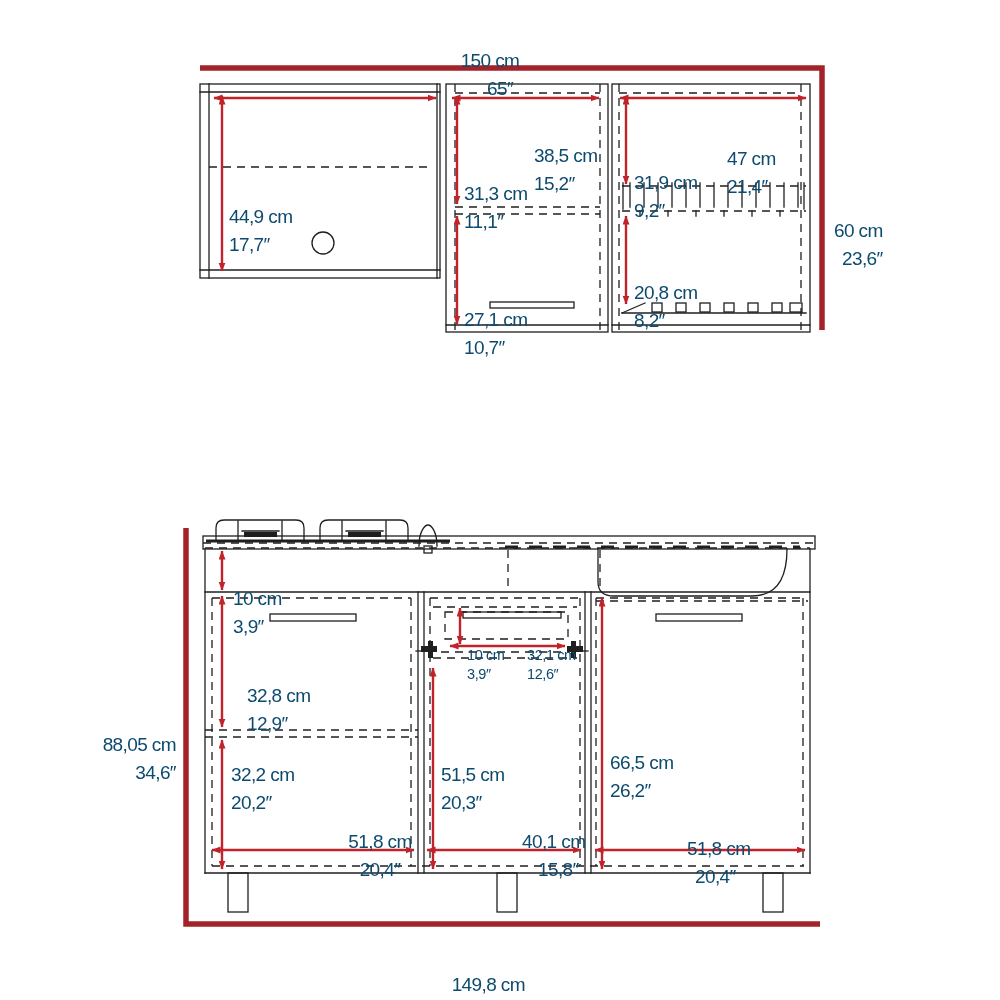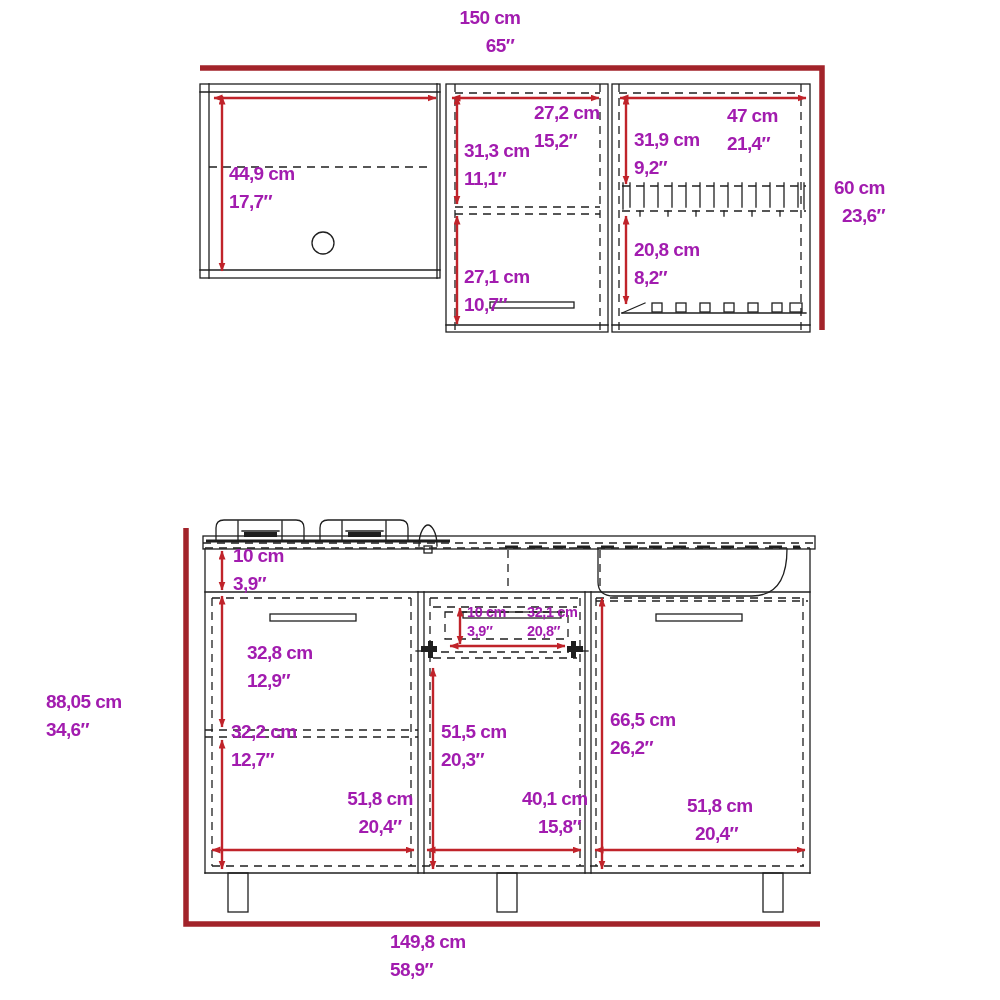--- a/index.html
+++ b/index.html
@@ -9,27 +9,27 @@
   
   .k  {stroke:#1f1f1f;stroke-width:1.3;fill:none;stroke-linecap:square;}
   .kd {stroke:#1f1f1f;stroke-width:1.3;fill:none;stroke-dasharray:8 6;}
   .kt {stroke:#1f1f1f;stroke-width:3;fill:none;}
   .ktd{stroke:#1f1f1f;stroke-width:3;fill:none;stroke-dasharray:13 11;}
   .kf {fill:#1f1f1f;stroke:none;}
   
   .r  {stroke:#c0232a;stroke-width:2.4;fill:none;}
   .rb {stroke:#a2232a;stroke-width:5.5;fill:none;}
   
-  .dim{position:absolute;font-weight:bold;font-size:19px;letter-spacing:-0.6px;
-       color:#a21caf;white-space:nowrap;}
+  .dim{position:absolute;font-weight:normal;font-size:19px;letter-spacing:-0.6px;
+       color:#0c4a6e;white-space:nowrap;margin-top:43px;}
   .dim span{display:block;height:28px;line-height:23px;}
   .dim.small{font-size:14.5px;letter-spacing:-0.4px;}
   .dim.small span{height:19px;line-height:15px;}
   .dim.center{text-align:center;}
-  .dim.right{text-align:left;}
+  .dim.right{text-align:right;}
   .shift8 .in-v{margin-left:8px;}
   .shift16 .in-v{margin-left:16px;}
   .shiftc .in-v{transform:translateX(10px);text-align:center;}
 </style>
 </head>
 <body>
 
 <div id="canvas">
 
 <svg id="art" viewBox="0 0 1000 1000" xmlns="http://www.w3.org/2000/svg">
@@ -224,21 +224,21 @@
     <span class="in-v">23,6″</span>
   </div>
 
 
   <div class="dim" style="left:229px;top:162px">
     <span class="cm-v">44,9 cm</span>
     <span class="in-v">17,7″</span>
   </div>
 
   <div class="dim" style="left:534px;top:101px">
-    <span class="cm-v">27,2 cm</span>
+    <span class="cm-v">38,5 cm</span>
     <span class="in-v">15,2″</span>
   </div>
 
   <div class="dim" style="left:464px;top:139px">
     <span class="cm-v">31,3 cm</span>
     <span class="in-v">11,1″</span>
   </div>
 
   <div class="dim" style="left:464px;top:265px">
     <span class="cm-v">27,1 cm</span>
@@ -265,36 +265,36 @@
     <span class="in-v">3,9″</span>
   </div>
 
   <div class="dim" style="left:247px;top:641px">
     <span class="cm-v">32,8 cm</span>
     <span class="in-v">12,9″</span>
   </div>
 
   <div class="dim" style="left:231px;top:720px">
     <span class="cm-v">32,2 cm</span>
-    <span class="in-v">12,7″</span>
+    <span class="in-v">20,2″</span>
   </div>
 
   <div class="dim center" style="left:325px;top:787px;width:110px">
     <span class="cm-v">51,8 cm</span>
     <span class="in-v">20,4″</span>
   </div>
 
   <div class="dim small" style="left:467px;top:605px">
     <span class="cm-v">10 cm</span>
     <span class="in-v">3,9″</span>
   </div>
 
   <div class="dim small" style="left:527px;top:605px">
     <span class="cm-v">32,1 cm</span>
-    <span class="in-v">20,8″</span>
+    <span class="in-v">12,6″</span>
   </div>
 
   <div class="dim" style="left:441px;top:720px">
     <span class="cm-v">51,5 cm</span>
     <span class="in-v">20,3″</span>
   </div>
 
   <div class="dim shift16" style="left:522px;top:787px">
     <span class="cm-v">40,1 cm</span>
     <span class="in-v">15,8″</span>

